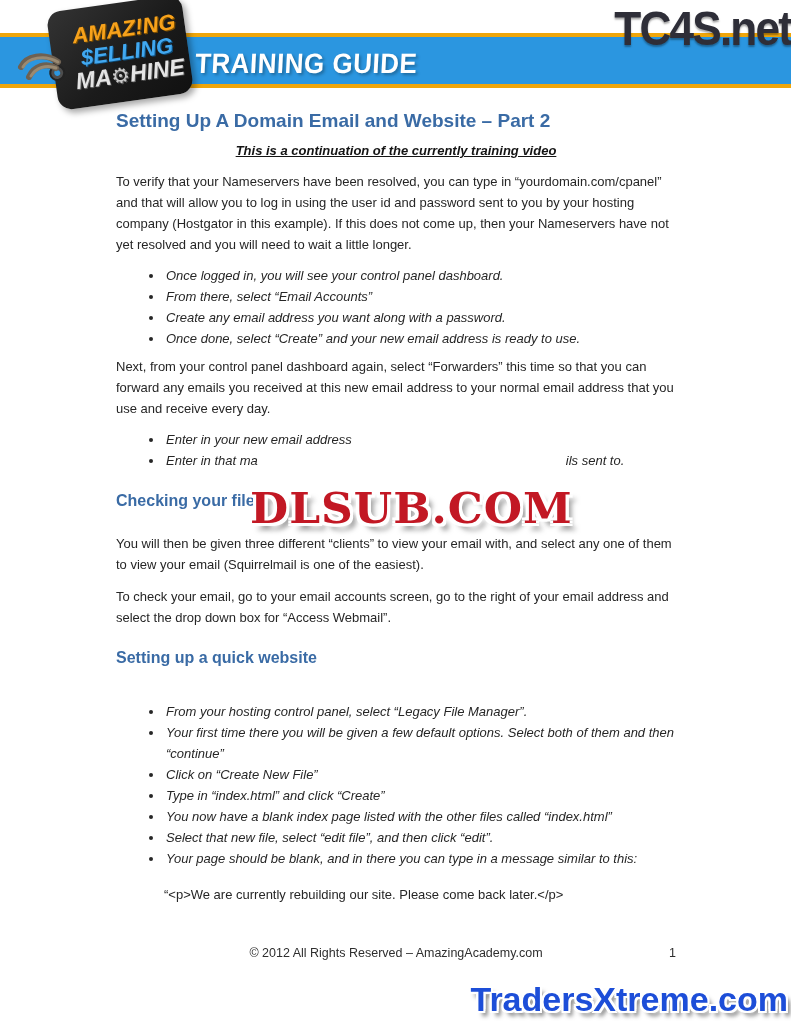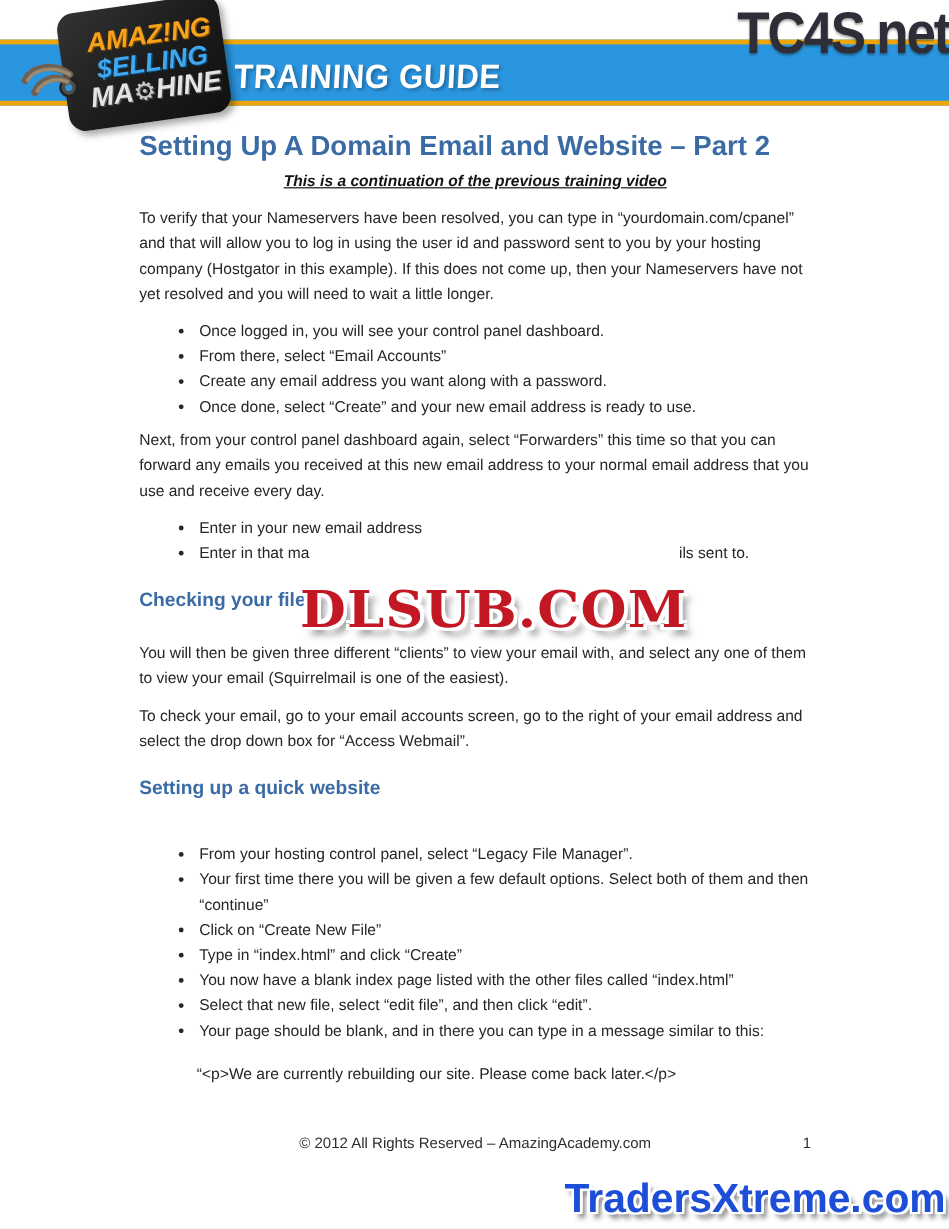--- a/index.html
+++ b/index.html
@@ -46,29 +46,29 @@
   }
   .tl { line-height:23px; white-space:nowrap; font-weight:800; font-style:italic; }
   .tl1 { color:#F7A21B; font-size:22px; text-shadow:1px 1px 0 #7a4d00; }
   .tl2 { color:#41A8F0; font-size:22px; text-shadow:1px 1px 0 #0d4b78; }
   .tl3 { color:#E4E4E4; font-size:23px; text-shadow:1px 1px 0 #555; }
   .gear { font-family:"DejaVu Sans", sans-serif; color:#c9c9c9; font-style:normal; font-size:21px; }
   .rope { position:absolute; left:16px; top:50px; z-index:6; }
 
   
   .content { position:absolute; left:116px; top:109px; width:560px; font-size:13px; line-height:21px; }
-  .doc-title { font-size:23px; line-height:24px; font-weight:bold; color:#3A6BA5; margin:0 0 9px 0; }
+  .doc-title { font-size:19px; line-height:24px; font-weight:bold; color:#3A6BA5; margin:0 0 9px 0; }
   .subtitle {
     text-align:center; font-weight:bold; font-style:italic; text-decoration:underline;
     font-size:13px; line-height:18px; color:#141414; margin:0;
   }
   h2 { font-size:16px; line-height:20px; font-weight:bold; color:#3A6BA5; margin:20px 0 0 0; }
   p { margin:11px 0 0 0; }
   h2 + p { margin-top:22px; }
-  ul { margin:10px 0 0 0; padding:0 0 0 48px; }
+  ul { margin:10px 0 0 0; padding:0 0 0 48px;font-style:italic; }
   h2 + ul { margin-top:33px; }
   ul + p { margin-top:7px; }
   li { margin:0; padding-left:2px; }
   .code-line { margin:15px 0 0 48px; }
   .wm-gap { display:inline-block; width:308px; }
 
   
   .dlsub {
     position:absolute; left:250px; top:483px; z-index:8;
     font-family:"DejaVu Serif", serif; font-weight:bold; font-size:44px; letter-spacing:1px;
@@ -111,21 +111,21 @@
   <div class="tag">
     <div class="tag-hole"></div>
     <div class="tl tl1">AMAZ!NG</div>
     <div class="tl tl2">$ELLING</div>
     <div class="tl tl3"><span>MA</span><span class="gear">⚙</span><span>HINE</span></div>
   </div>
 
   <div class="content">
 
     <div class="doc-title">Setting Up A Domain Email and Website – Part 2</div>
-    <div class="subtitle">This is a continuation of the previous training video</div>
+    <div class="subtitle">This is a continuation of the currently training video</div>
 
     <p>To verify that your Nameservers have been resolved, you can type in “yourdomain.com/cpanel” and that will allow you to log in using the user id and password sent to you by your hosting company (Hostgator in this example).  If this does not come up, then your Nameservers have not yet resolved and you will need to wait a little longer.</p>
 
     <ul>
       <li>Once logged in, you will see your control panel dashboard.</li>
       <li>From there, select “Email Accounts”</li>
       <li>Create any email address you want along with a password.</li>
       <li>Once done, select “Create” and your new email address is ready to use.</li>
     </ul>
 

